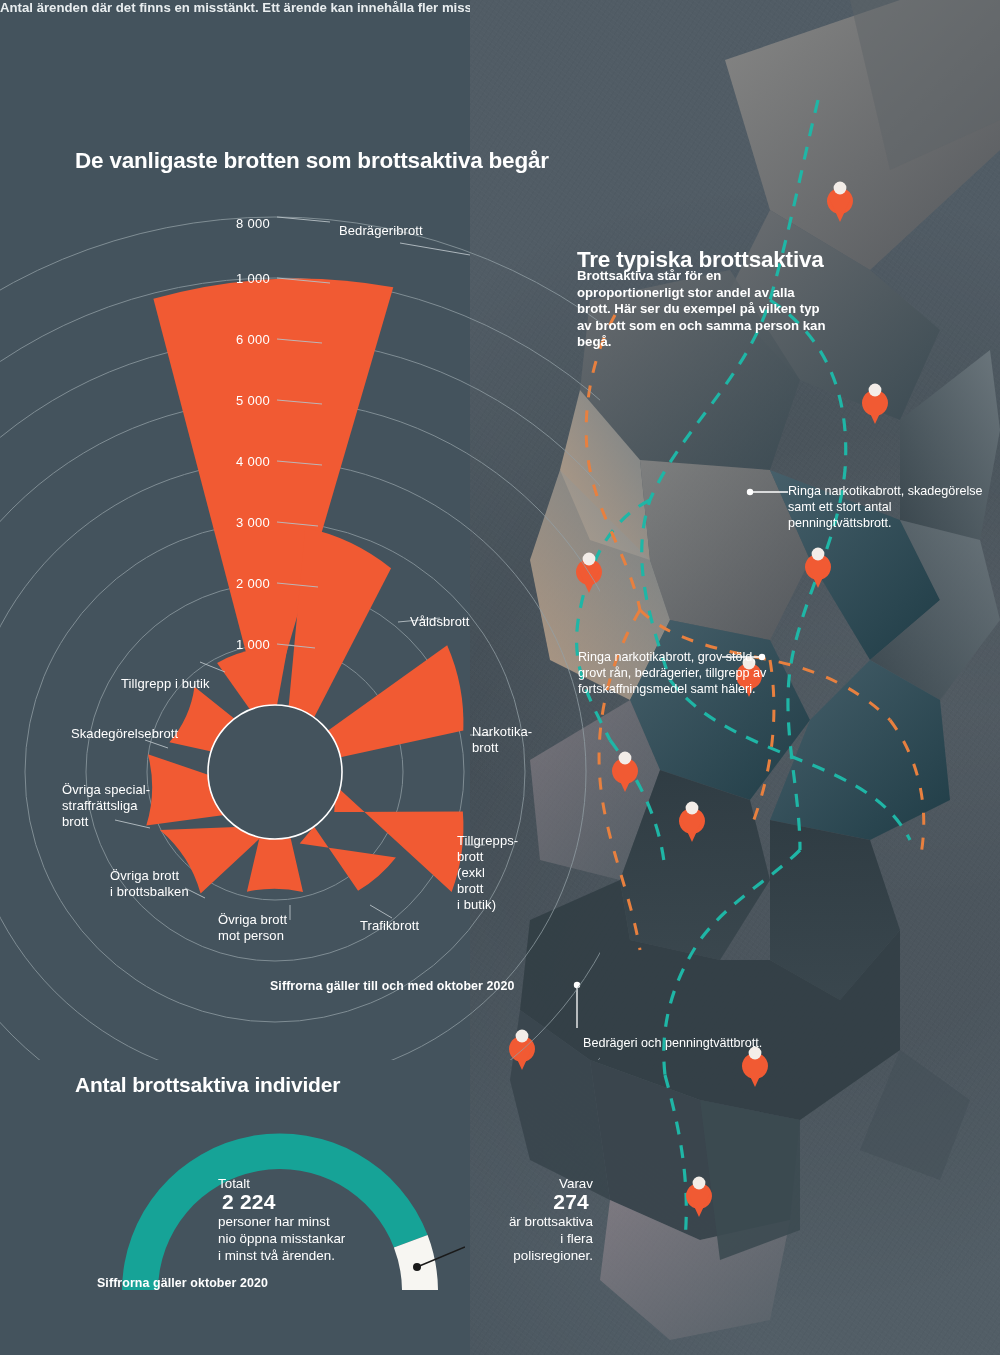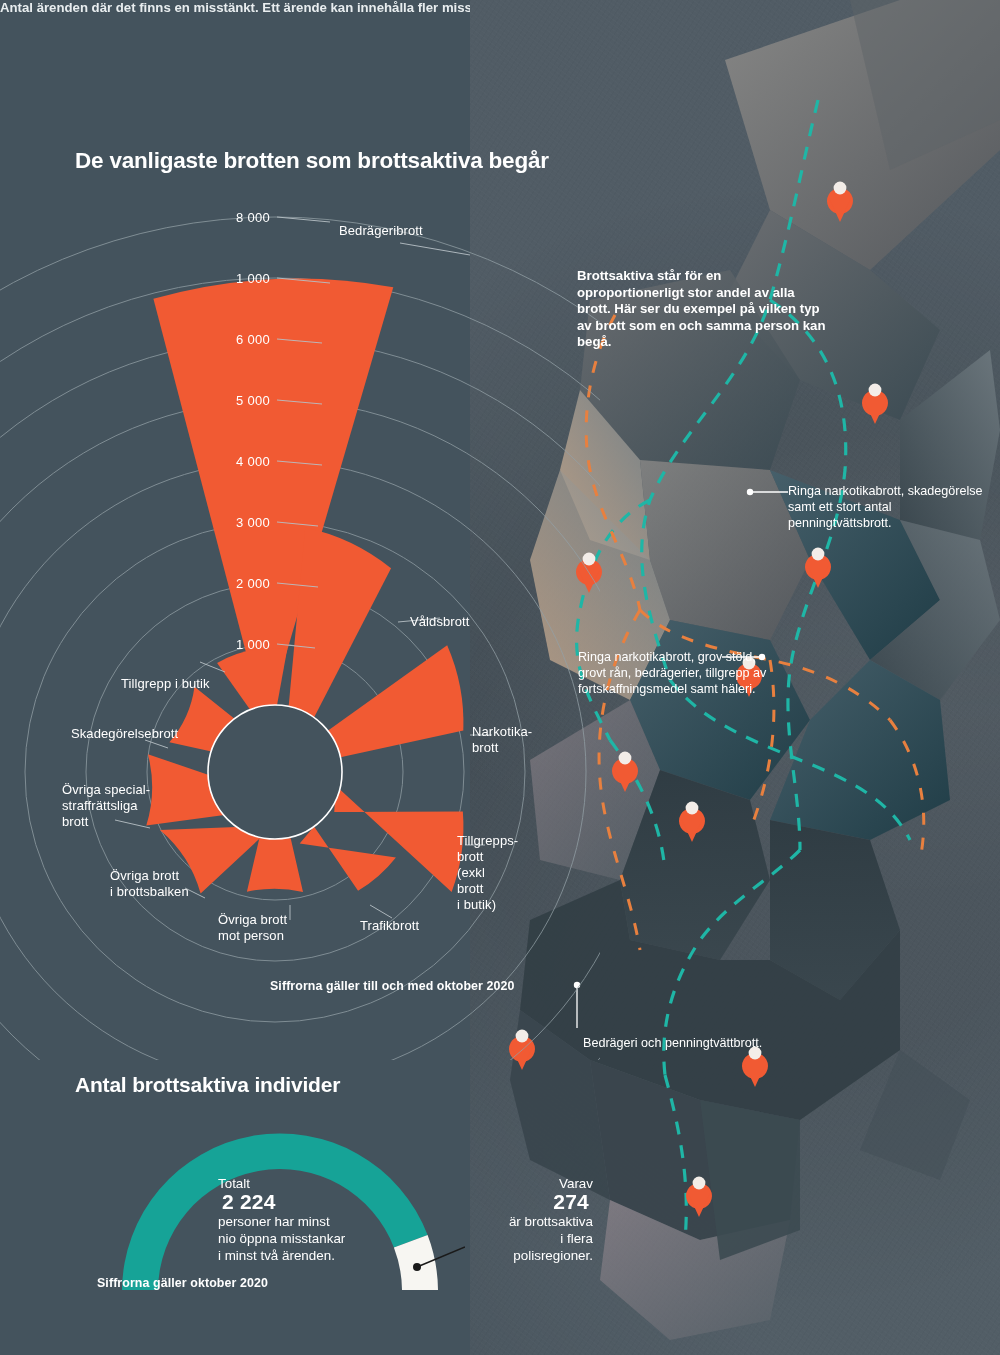--- a/index.html
+++ b/index.html
@@ -185,20 +185,21 @@
           </g>
         <g transform="translate(229,1205)">
             <path d="M0,-22 A13,13 0 1,1 -0.01,-22 Z" fill="#f15a33"></path>
             <path d="M-11,-12 L11,-12 L0,12 Z" fill="#f15a33"></path>
             <circle cx="0" cy="-22" r="6.4" fill="#f3ede8"></circle>
           </g>
       </g>
     </svg>
   </div>
 
+  <h1 class="h1" id="title-map">Tre typiska brottsaktiva</h1>
   <div id="sub-map">Brottsaktiva står för en oproportionerligt stor andel av alla brott. Här ser du exempel på vilken typ av brott som en och samma person kan begå.</div>
 
   <div class="callout" style="left:578px;top:649px;width:200px;">Ringa narkotikabrott,
 grov stöld, grovt rån,
 bedrägerier, tillgrepp
 av fortskaffningsmedel
 samt häleri.</div>
   <div class="callout" style="left:788px;top:483px;width:200px;">Ringa narkotikabrott,
 skadegörelse samt
 ett stort antal
@@ -266,21 +267,21 @@
       <path d="M465,845 L485,845"></path>
       <path d="M370,905 L392,918"></path>
       <path d="M290,905 L290,920"></path>
       <path d="M205,898 L185,888"></path>
       <path d="M150,828 L115,820"></path>
       <path d="M168,748 L145,740"></path>
       <path d="M225,672 L200,662"></path>
     </g>
   </svg>
 
-  <div class="tick-label" style="left:200px;top:210px;width:70px;">8 000</div>
+  <div class="tick-label" style="left:200px;top:216px;width:70px;">8 000</div>
   <div class="tick-label" style="left:200px;top:271px;width:70px;">1 000</div>
   <div class="tick-label" style="left:200px;top:332px;width:70px;">6 000</div>
   <div class="tick-label" style="left:200px;top:393px;width:70px;">5 000</div>
   <div class="tick-label" style="left:200px;top:454px;width:70px;">4 000</div>
   <div class="tick-label" style="left:200px;top:515px;width:70px;">3 000</div>
   <div class="tick-label" style="left:200px;top:576px;width:70px;">2 000</div>
   <div class="tick-label" style="left:200px;top:637px;width:70px;">1 000</div>
 
   <div class="cat-label" style="left:339px;top:223px;white-space:pre;">Bedrägeribrott</div>
   <div class="cat-label" style="left:410px;top:614px;white-space:pre;">Våldsbrott</div>

